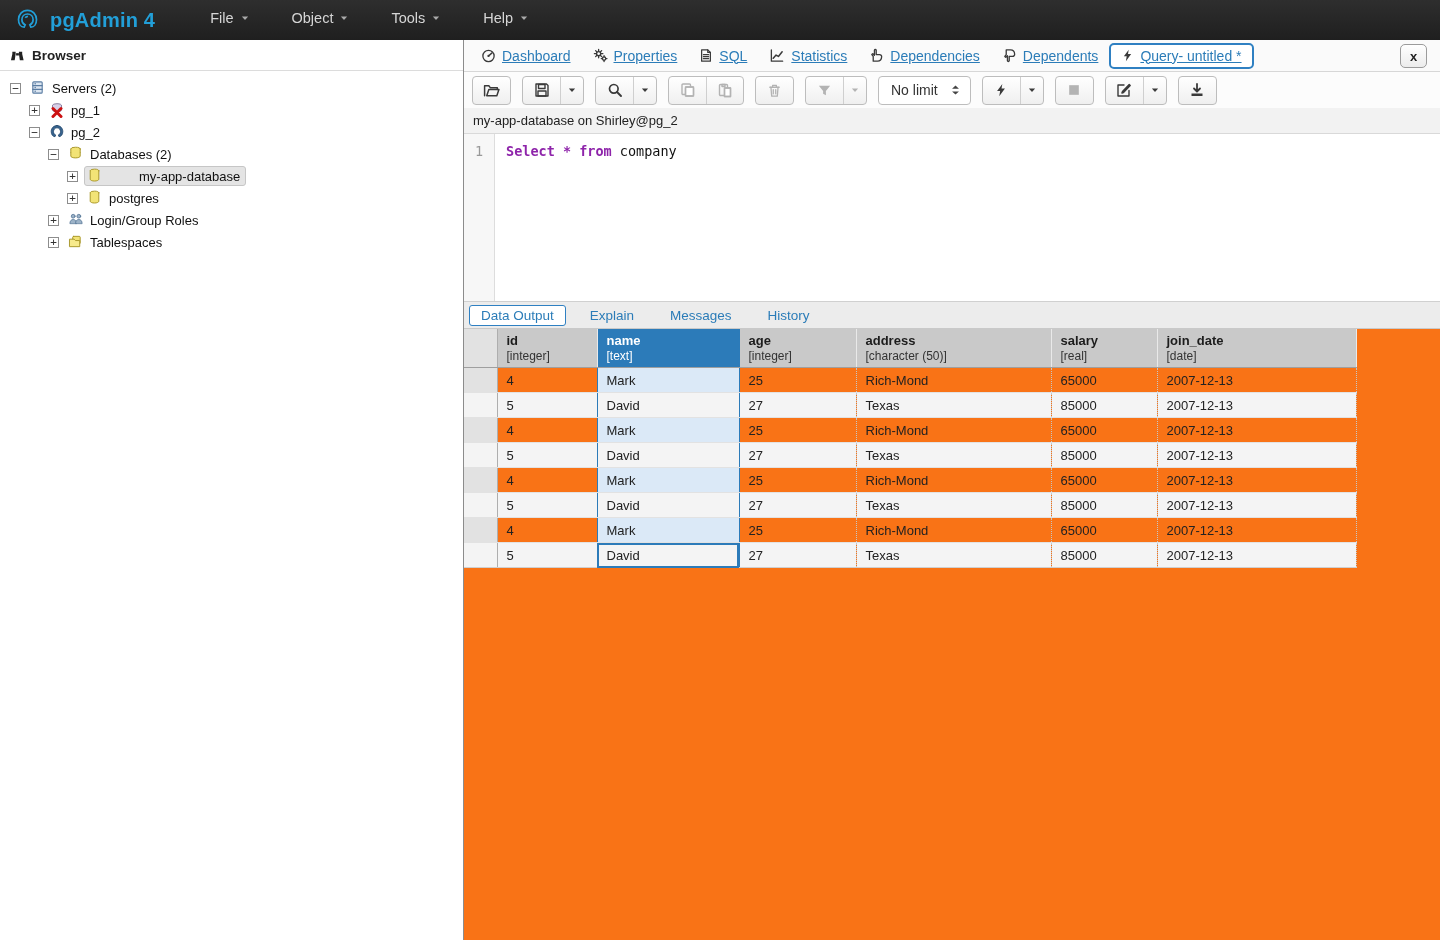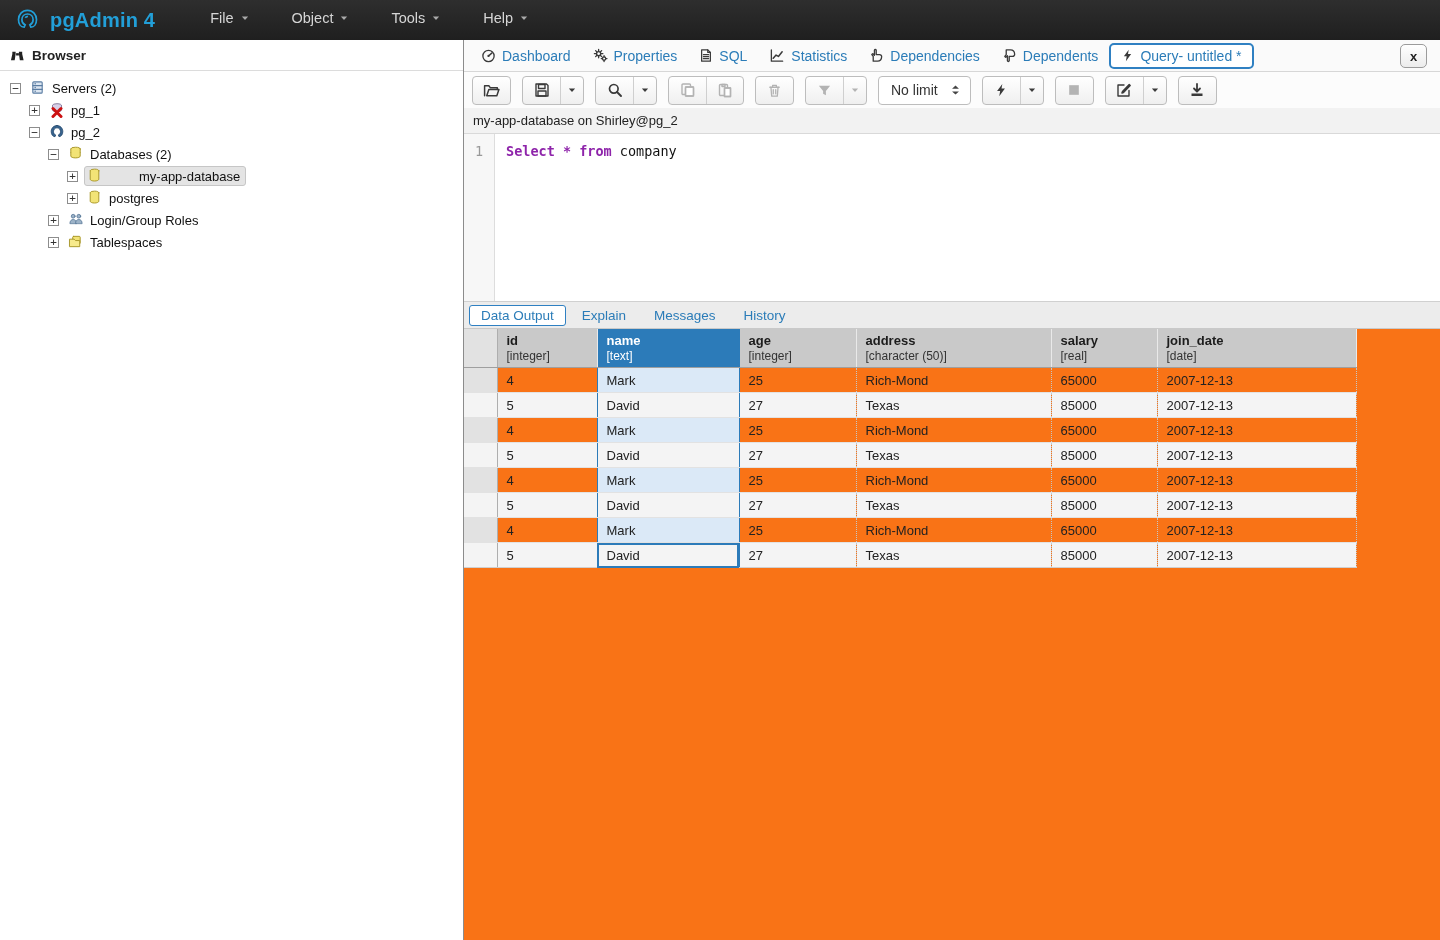--- a/index.html
+++ b/index.html
@@ -31,21 +31,21 @@
     line-height:9px; color:#333; margin-right:6px; flex:none; cursor:pointer;
     font-family:"DejaVu Sans Mono",monospace; }
   .node { display:flex; align-items:center; gap:6px; padding:2px 6px 2px 3px; border-radius:3px; }
   .node.selected { background:#e4e4e4; border:1px solid #c6c6c6; padding:1px 5px 1px 2px;gap:36px; }
   .tree-icon { width:16px; height:16px; flex:none; display:flex; }
 
   
   .tabbar { height:32px; background:#fafafa; border-bottom:1px solid #d7d7d7;
     display:flex; align-items:center; padding:0 6px; position:relative; flex:none; }
   .tab { display:flex; align-items:center; gap:6px; color:#2b7cb8; font-size:14px;
-    padding:5px 11px; cursor:pointer; white-space:nowrap; }
+    padding:5px 11px; cursor:pointer; white-space:nowrap;text-decoration:underline; }
   .tab svg { color:#3a3a3a; }
   .tab.active { border:2px solid #2f80c2; border-radius:5px; background:#fff;
     padding:3px 10px; }
   .tab-close { position:absolute; right:13px; top:4px; width:27px; height:24px;
     border:1px solid #9b9b9b; border-radius:5px; background:linear-gradient(#fff,#ececec);
     display:flex; align-items:center; justify-content:center; font-size:13px;
     font-weight:bold; color:#222; cursor:pointer; }
 
   
   .toolbar { height:36px; background:#fcfcfc; display:flex; align-items:center;
@@ -68,21 +68,21 @@
   
   .editor { height:168px; display:flex; background:#fff; border-bottom:1px solid #d0d0d0;
     font-family:"DejaVu Sans Mono", monospace; font-size:13.5px; flex:none; }
   .gutter { width:31px; background:#f7f7f7; border-right:1px solid #ddd;
     text-align:center; color:#999; padding-top:9px; flex:none; }
   .code { padding:9px 0 0 11px; white-space:pre; color:#111; }
   .kw { color:#8e24aa; font-weight:bold; }
 
   
   .outtabs { height:27px; background:#ececec; border-bottom:1px solid #c9c9c9;
-    display:flex; align-items:center; padding-left:5px; gap:4px; flex:none; }
+    display:flex; align-items:center; padding-left:5px; gap:12px; flex:none; }
   .outtab { color:#2b7cb8; font-size:13.5px; padding:3px 12px; cursor:pointer; }
   .outtab.active { background:#fff; border:1px solid #2f80c2; border-radius:3px; padding:2px 11px; }
 
   
   .gridwrap { flex:1; overflow:hidden; background:#f97316; }
   table.grid { border-collapse:collapse; table-layout:fixed; }
   .grid th { height:38px; background:#c9c9c9; text-align:left; vertical-align:top;
     padding:4px 9px; border-right:1px solid #e9e9e9; border-bottom:1px solid #9f9f9f;
     font-weight:normal; }
   .grid th .cname { font-size:13px; font-weight:bold; color:#1c1c1c; display:block; }

